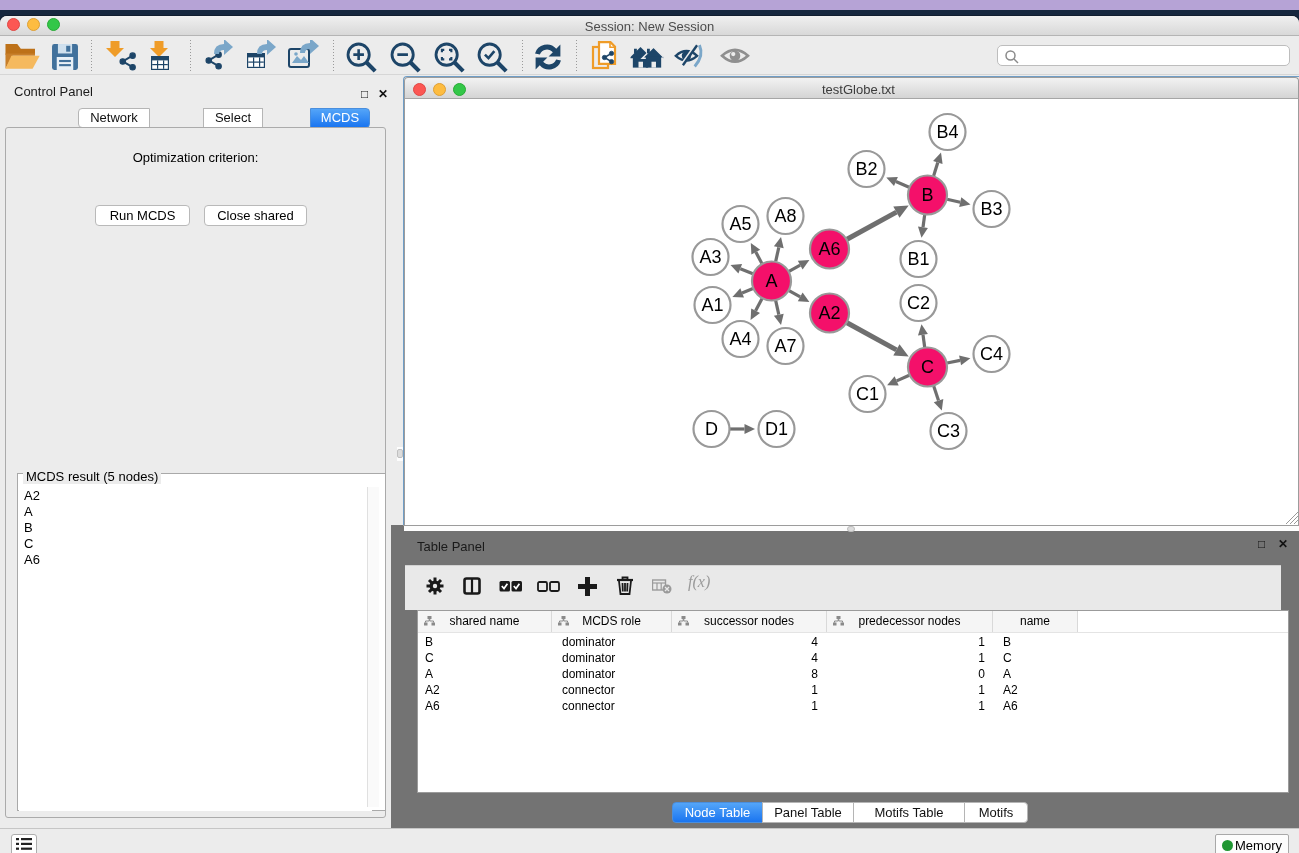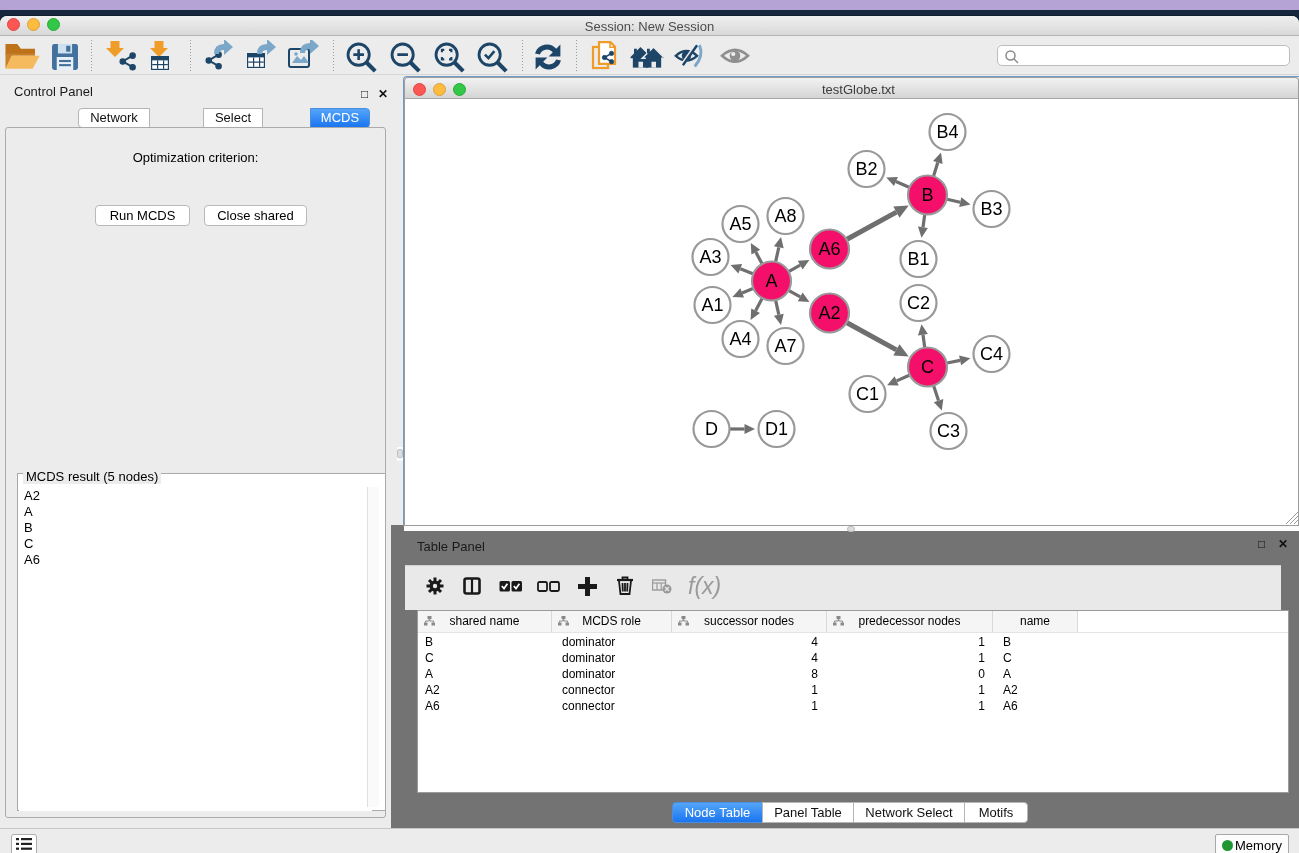--- a/index.html
+++ b/index.html
@@ -370,21 +370,21 @@
 <svg class="abs" style="left:247px; top:12px;" width="20" height="17" viewBox="0 0 20 17">
           <g>
             <rect x="0.5" y="2" width="13" height="10" fill="none" stroke="#9a9a9a" stroke-width="1.4"></rect>
 <line x1="0.5" y1="5" x2="13.5" y2="5" stroke="#9a9a9a" stroke-width="1.2"></line>
 <line x1="5" y1="5" x2="5" y2="12" stroke="#9a9a9a" stroke-width="1.2"></line>
             <line x1="9.2" y1="5" x2="9.2" y2="12" stroke="#9a9a9a" stroke-width="1.2"></line>
 <circle cx="15" cy="11" r="4.5" fill="#9a9a9a"></circle>
             <path d="M13 9 l4 4 M17 9 l-4 4" stroke="#e9e9e9" stroke-width="1.3"></path>
           </g>
         </svg>
-<div class="abs" style="left:283px; top:7px; font-family:Liberation Sans, sans-serif; font-style:italic; font-size:23px; color:#9a9a9a;">f(x)</div>
+<div class="abs" style="left:283px; top:7px; font-family:Liberation Serif, serif; font-style:italic; font-size:16px; color:#9a9a9a;">f(x)</div>
       </div>
     <div id="tgrid" class="abs">
       <div class="th" style="left:0px; width:134px;"><svg width="11" height="10" viewBox="0 0 11 10" style="position:absolute;left:6px;top:5px;">
             <g fill="#8a8a8a">
               <rect x="3.5" y="0" width="4" height="3"></rect>
               <rect x="0" y="6.5" width="3.5" height="3"></rect>
               <rect x="7.5" y="6.5" width="3.5" height="3"></rect>
               <path d="M5.2 3 L5.2 5 L1.5 5 L1.5 6.5 M5.8 3 L5.8 5 L9.5 5 L9.5 6.5" fill="none" stroke="#8a8a8a" stroke-width="1"></path>
             </g>
           </svg>shared name</div>
@@ -435,21 +435,21 @@
 <div class="trow" style="left:409px; top:71px; width:158px; text-align:right;">1</div>
 <div class="trow" style="left:585px; top:71px;">A2</div>
 <div class="trow" style="left:7px; top:87px;">A6</div>
 <div class="trow" style="left:144px; top:87px;">connector</div>
 <div class="trow" style="left:254px; top:87px; width:146px; text-align:right;">1</div>
 <div class="trow" style="left:409px; top:87px; width:158px; text-align:right;">1</div>
 <div class="trow" style="left:585px; top:87px;">A6</div>
     </div>
     <div class="tab2 abs sel" style="left:281px; width:91px; border-radius:4px 0 0 4px;">Node Table</div>
     <div class="tab2 abs" style="left:371px; width:92px;">Panel Table</div>
-    <div class="tab2 abs" style="left:462px; width:112px;">Network Select</div>
+    <div class="tab2 abs" style="left:462px; width:112px;">Motifs Table</div>
     <div class="tab2 abs" style="left:573px; width:64px; border-radius:0 4px 4px 0;">Motifs</div>
   </div>
 
   <div class="abs" style="left:403px; top:509px; width:896px; height:1px; background:#9c9c9c;"></div>
   <div class="abs" style="left:404px; top:510px; width:895px; height:5px; background:#fdfdfd;"></div>
   <div class="abs" style="left:847px; top:510px; width:8px; height:6px; background:#dcdcdc; border:1px solid #bdbdbd; border-radius:3px;"></div>
   <div class="abs" style="left:397px; top:431px; width:6px; height:14px; background:#fdfdfd;"></div>
   <div class="abs" style="left:397px; top:433px; width:6px; height:9px; background:#dcdcdc; border:1px solid #c0c0c0; border-radius:2px;"></div>
   <div id="statusbar" class="abs">
     <div id="listbtn" class="abs"><svg width="16" height="12" viewBox="0 0 16 12" style="margin-top:3px;">

